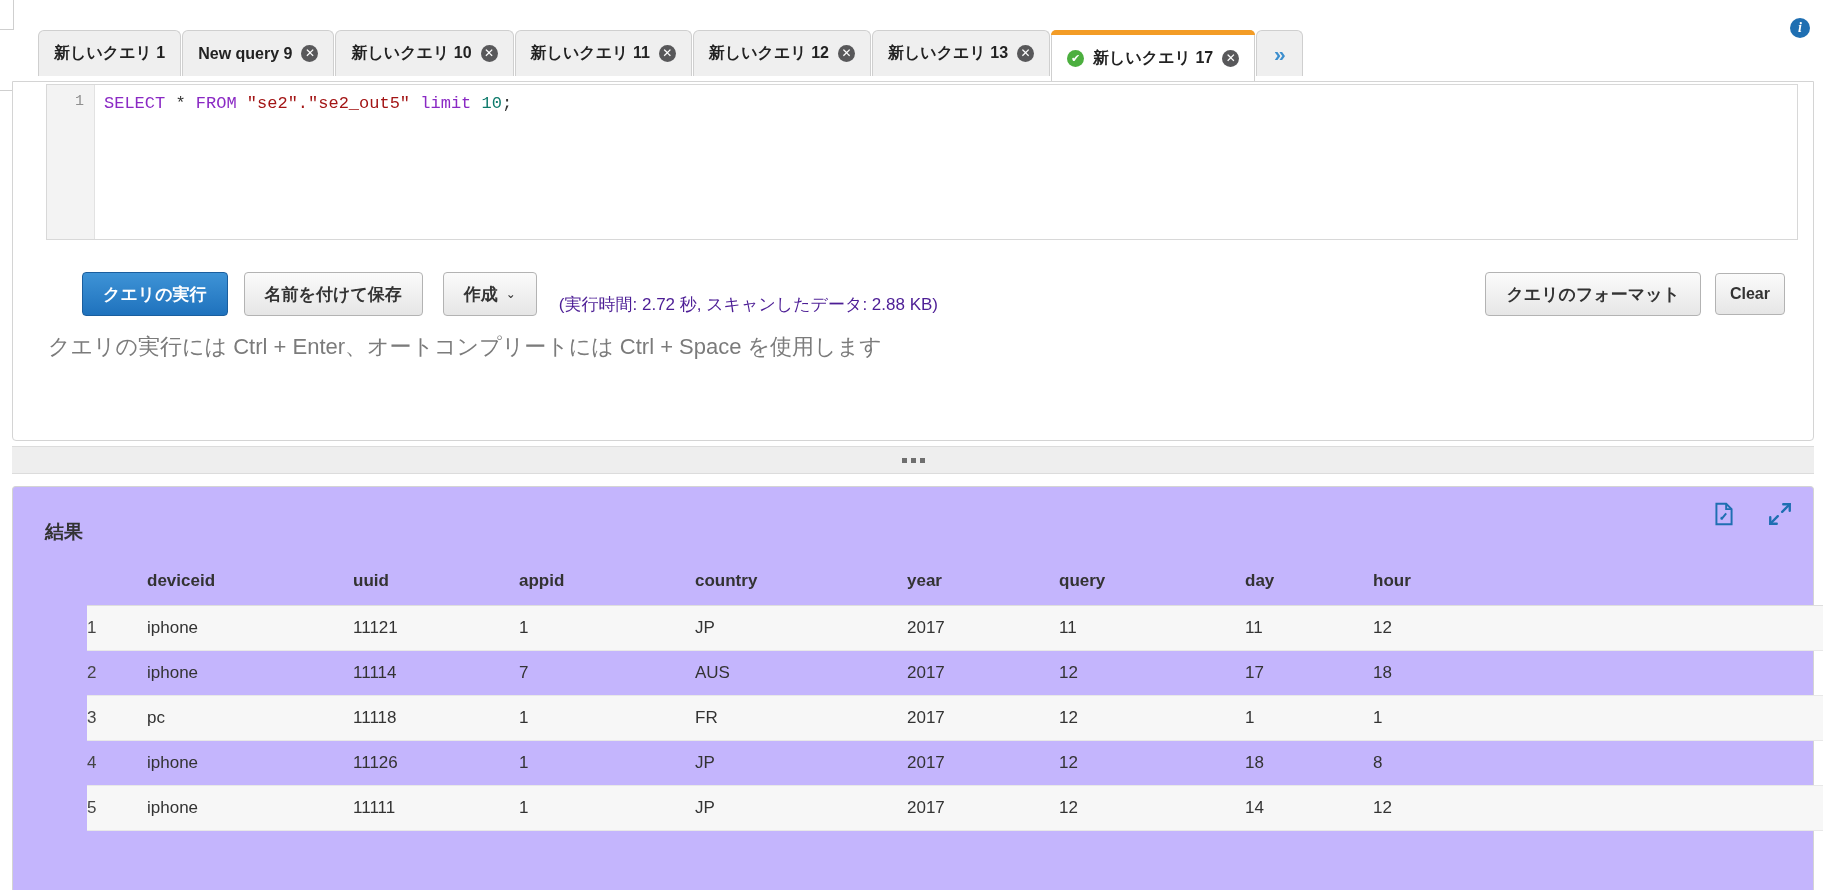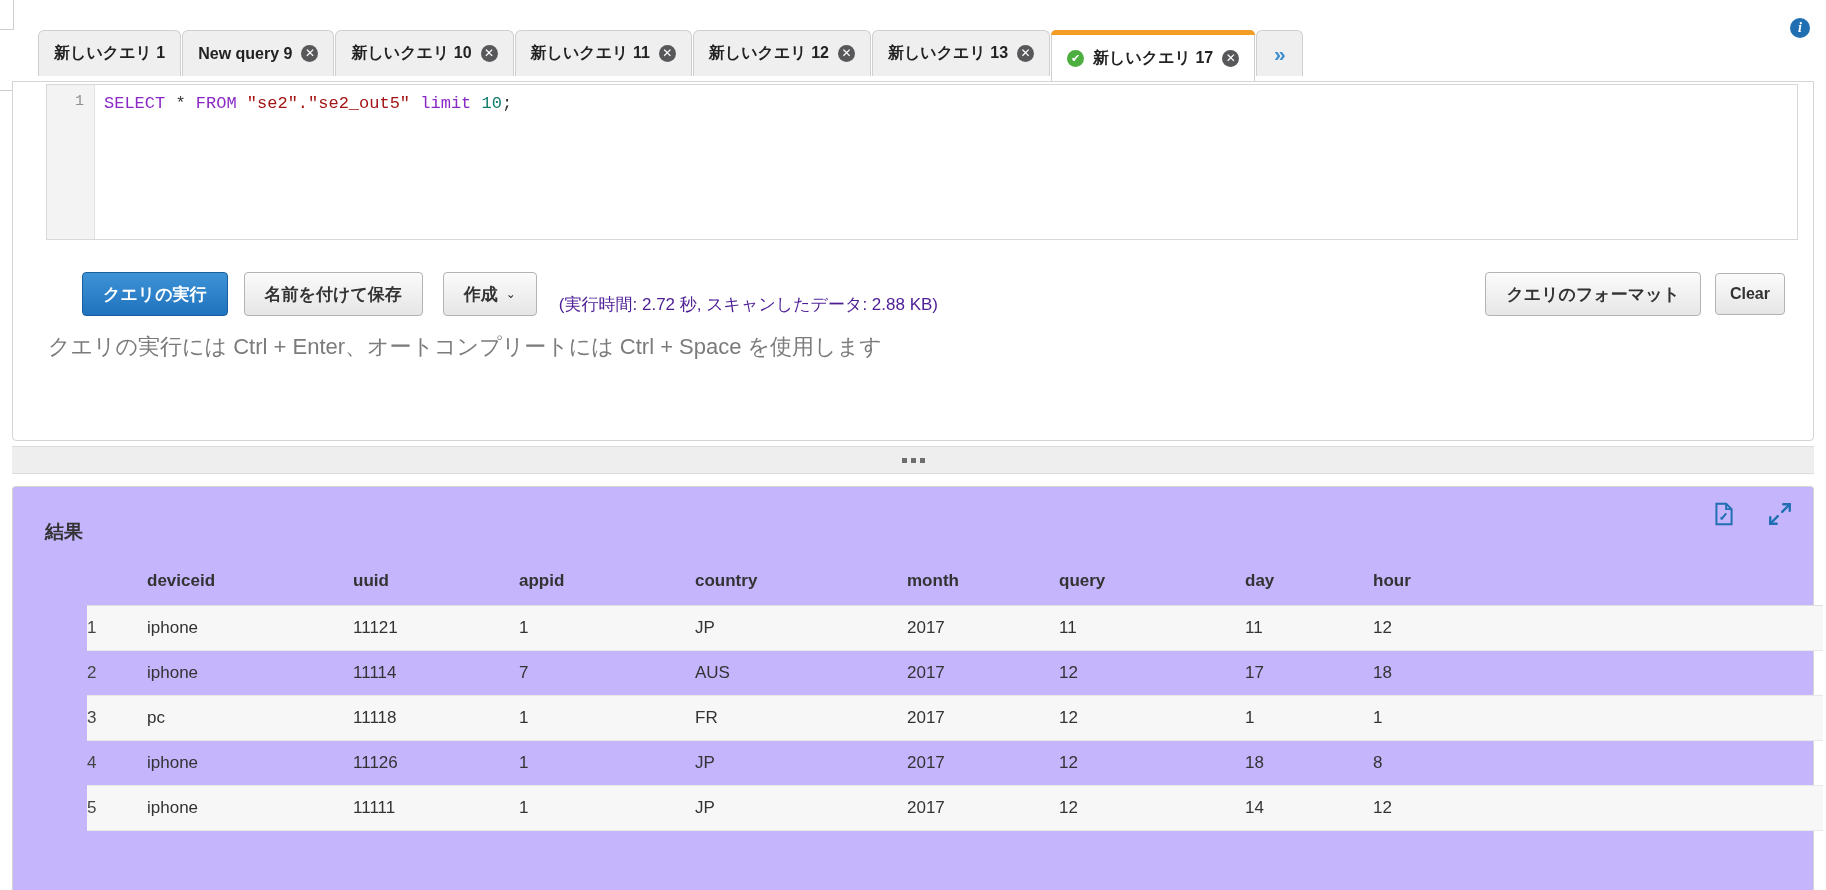--- a/index.html
+++ b/index.html
@@ -289,21 +289,21 @@
 
     <div class="tbl-wrap">
       <table>
         <thead>
           <tr id="head-row">
               <th class="col-idx"></th>
               <th class="col-deviceid">deviceid</th>
               <th class="col-uuid">uuid</th>
               <th class="col-appid">appid</th>
               <th class="col-country">country</th>
-              <th class="col-year">month</th>
+              <th class="col-year">year</th>
               <th class="col-month">query</th>
               <th class="col-day">day</th>
               <th class="col-hour">hour</th>
             </tr>
         </thead>
         <tbody id="body-rows">
             <tr class="odd">
               <td class="col-idx">1</td>
               <td class="col-deviceid">iphone</td>
               <td class="col-uuid">11121</td>

